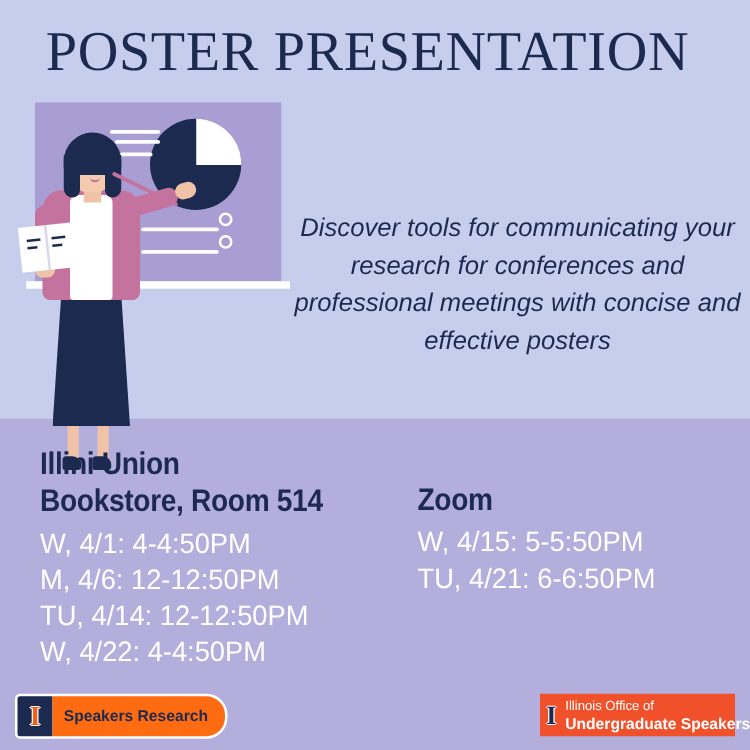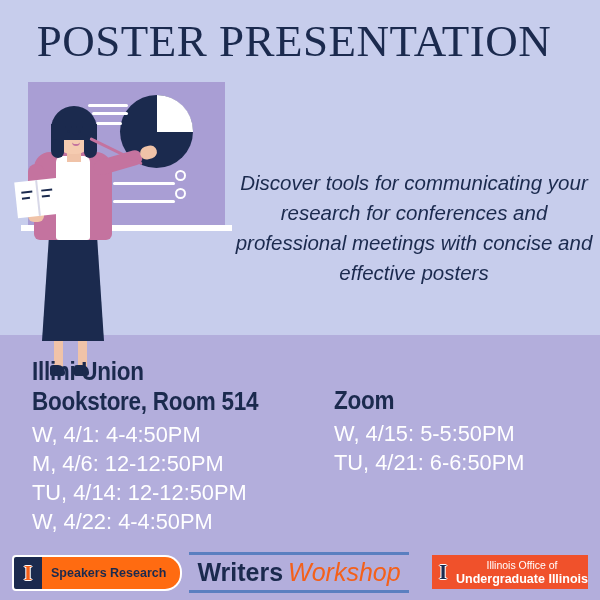--- a/index.html
+++ b/index.html
@@ -227,21 +227,21 @@
     position:absolute;left:432px;top:7px;height:34px;width:156px;
     background:#f0512b;display:flex;align-items:center;padding-left:5px;
     box-sizing:border-box;
   }
   .our-I{
     width:22px;text-align:center;
     font-family:"Liberation Serif", serif;font-weight:bold;
     font-size:21px;color:#1b2a4e;line-height:1;
     text-shadow:-1px 0 #fff,1px 0 #fff,0 -1px #fff,0 1px #fff;
   }
-  .our-txt{margin-left:7px;color:#ffffff;text-align:center;}
+  .our-txt{margin-left:7px;color:#ffffff;}
   .our-l1{font-size:10.5px;line-height:13px;white-space:nowrap;}
   .our-l2{font-size:12.5px;line-height:14px;font-weight:bold;white-space:nowrap;}
 </style>
 </head>
 <body>
 
 <div id="poster">
 
   <div class="band-bottom"></div>
 
@@ -323,28 +323,23 @@
 
     <div class="logo-speakers">
       <div class="ill-block">
         <span class="ill-I">I</span>
       </div>
       <div class="speakers-pill">
         <span class="speakers-txt">Speakers Research</span>
       </div>
     </div>
 
-    <div class="logo-writers">
-      <div class="wr-txt">
-        <span class="wr-a">Writers</span><span class="wr-b">Workshop</span>
-      </div>
-    </div>
 
     <div class="logo-our">
       <div class="our-I">I</div>
       <div class="our-txt">
         <div class="our-l1">Illinois Office of</div>
-        <div class="our-l2">Undergraduate Illinois</div>
+        <div class="our-l2">Undergraduate Speakers</div>
       </div>
     </div>
 
   </div>
 </div>
 
 </body></html>

